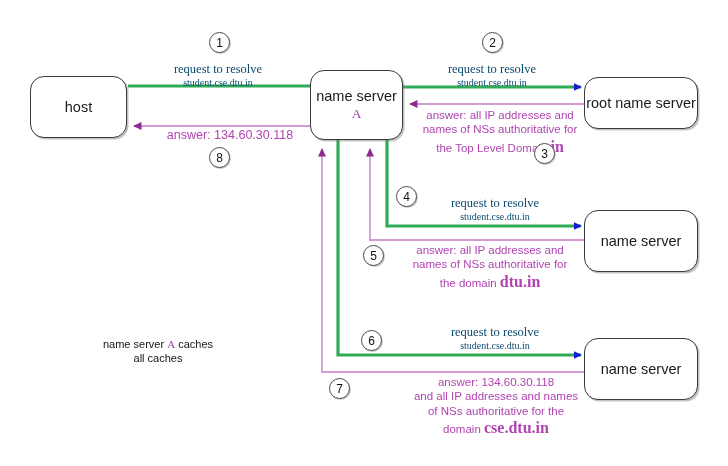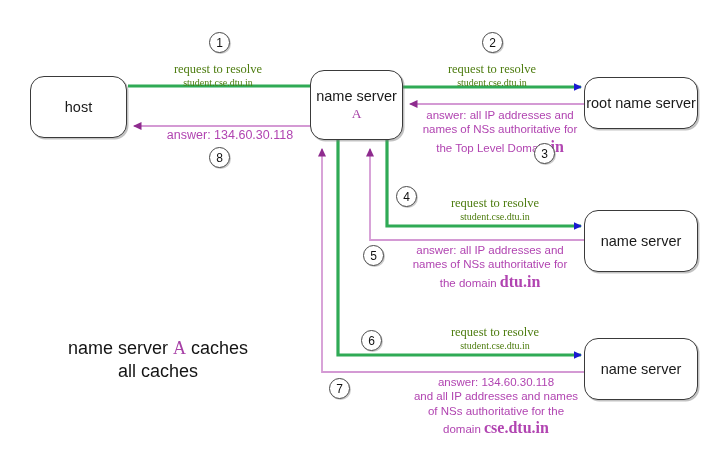--- a/index.html
+++ b/index.html
@@ -61,21 +61,21 @@
     font-family: "Liberation Sans", sans-serif;
     font-size: 12px;
     color: #111111;
     box-sizing: border-box;
     box-shadow: 1px 1px 0 rgba(150,150,150,0.5);
   }
   .req-label {
     position: absolute;
     font-family: "Liberation Serif", serif;
     font-size: 12.5px;
-    color: #4d7c0f;
+    color: #0c4a6e;
     line-height: 1.18;
     text-align: center;
     white-space: nowrap;
   }
   .req-label .l2 {
     font-size: 10px;
   }
   .ans-label {
     position: absolute;
     font-family: "Liberation Sans", sans-serif;
@@ -87,21 +87,21 @@
   }
   .ans-label .dom {
     font-family: "Liberation Serif", serif;
     font-weight: bold;
     font-size: 16px;
     margin-top: 32px;
   }
   .cache-note {
     position: absolute;
     font-family: "Liberation Sans", sans-serif;
-    font-size: 18px;
+    font-size: 11px;
     color: #141414;
     line-height: 1.3;
     text-align: center;
     white-space: nowrap;
   }
   .cache-note .a {
     font-family: "Liberation Serif", serif;
     color: #a63fa6;
   }
 </style>

